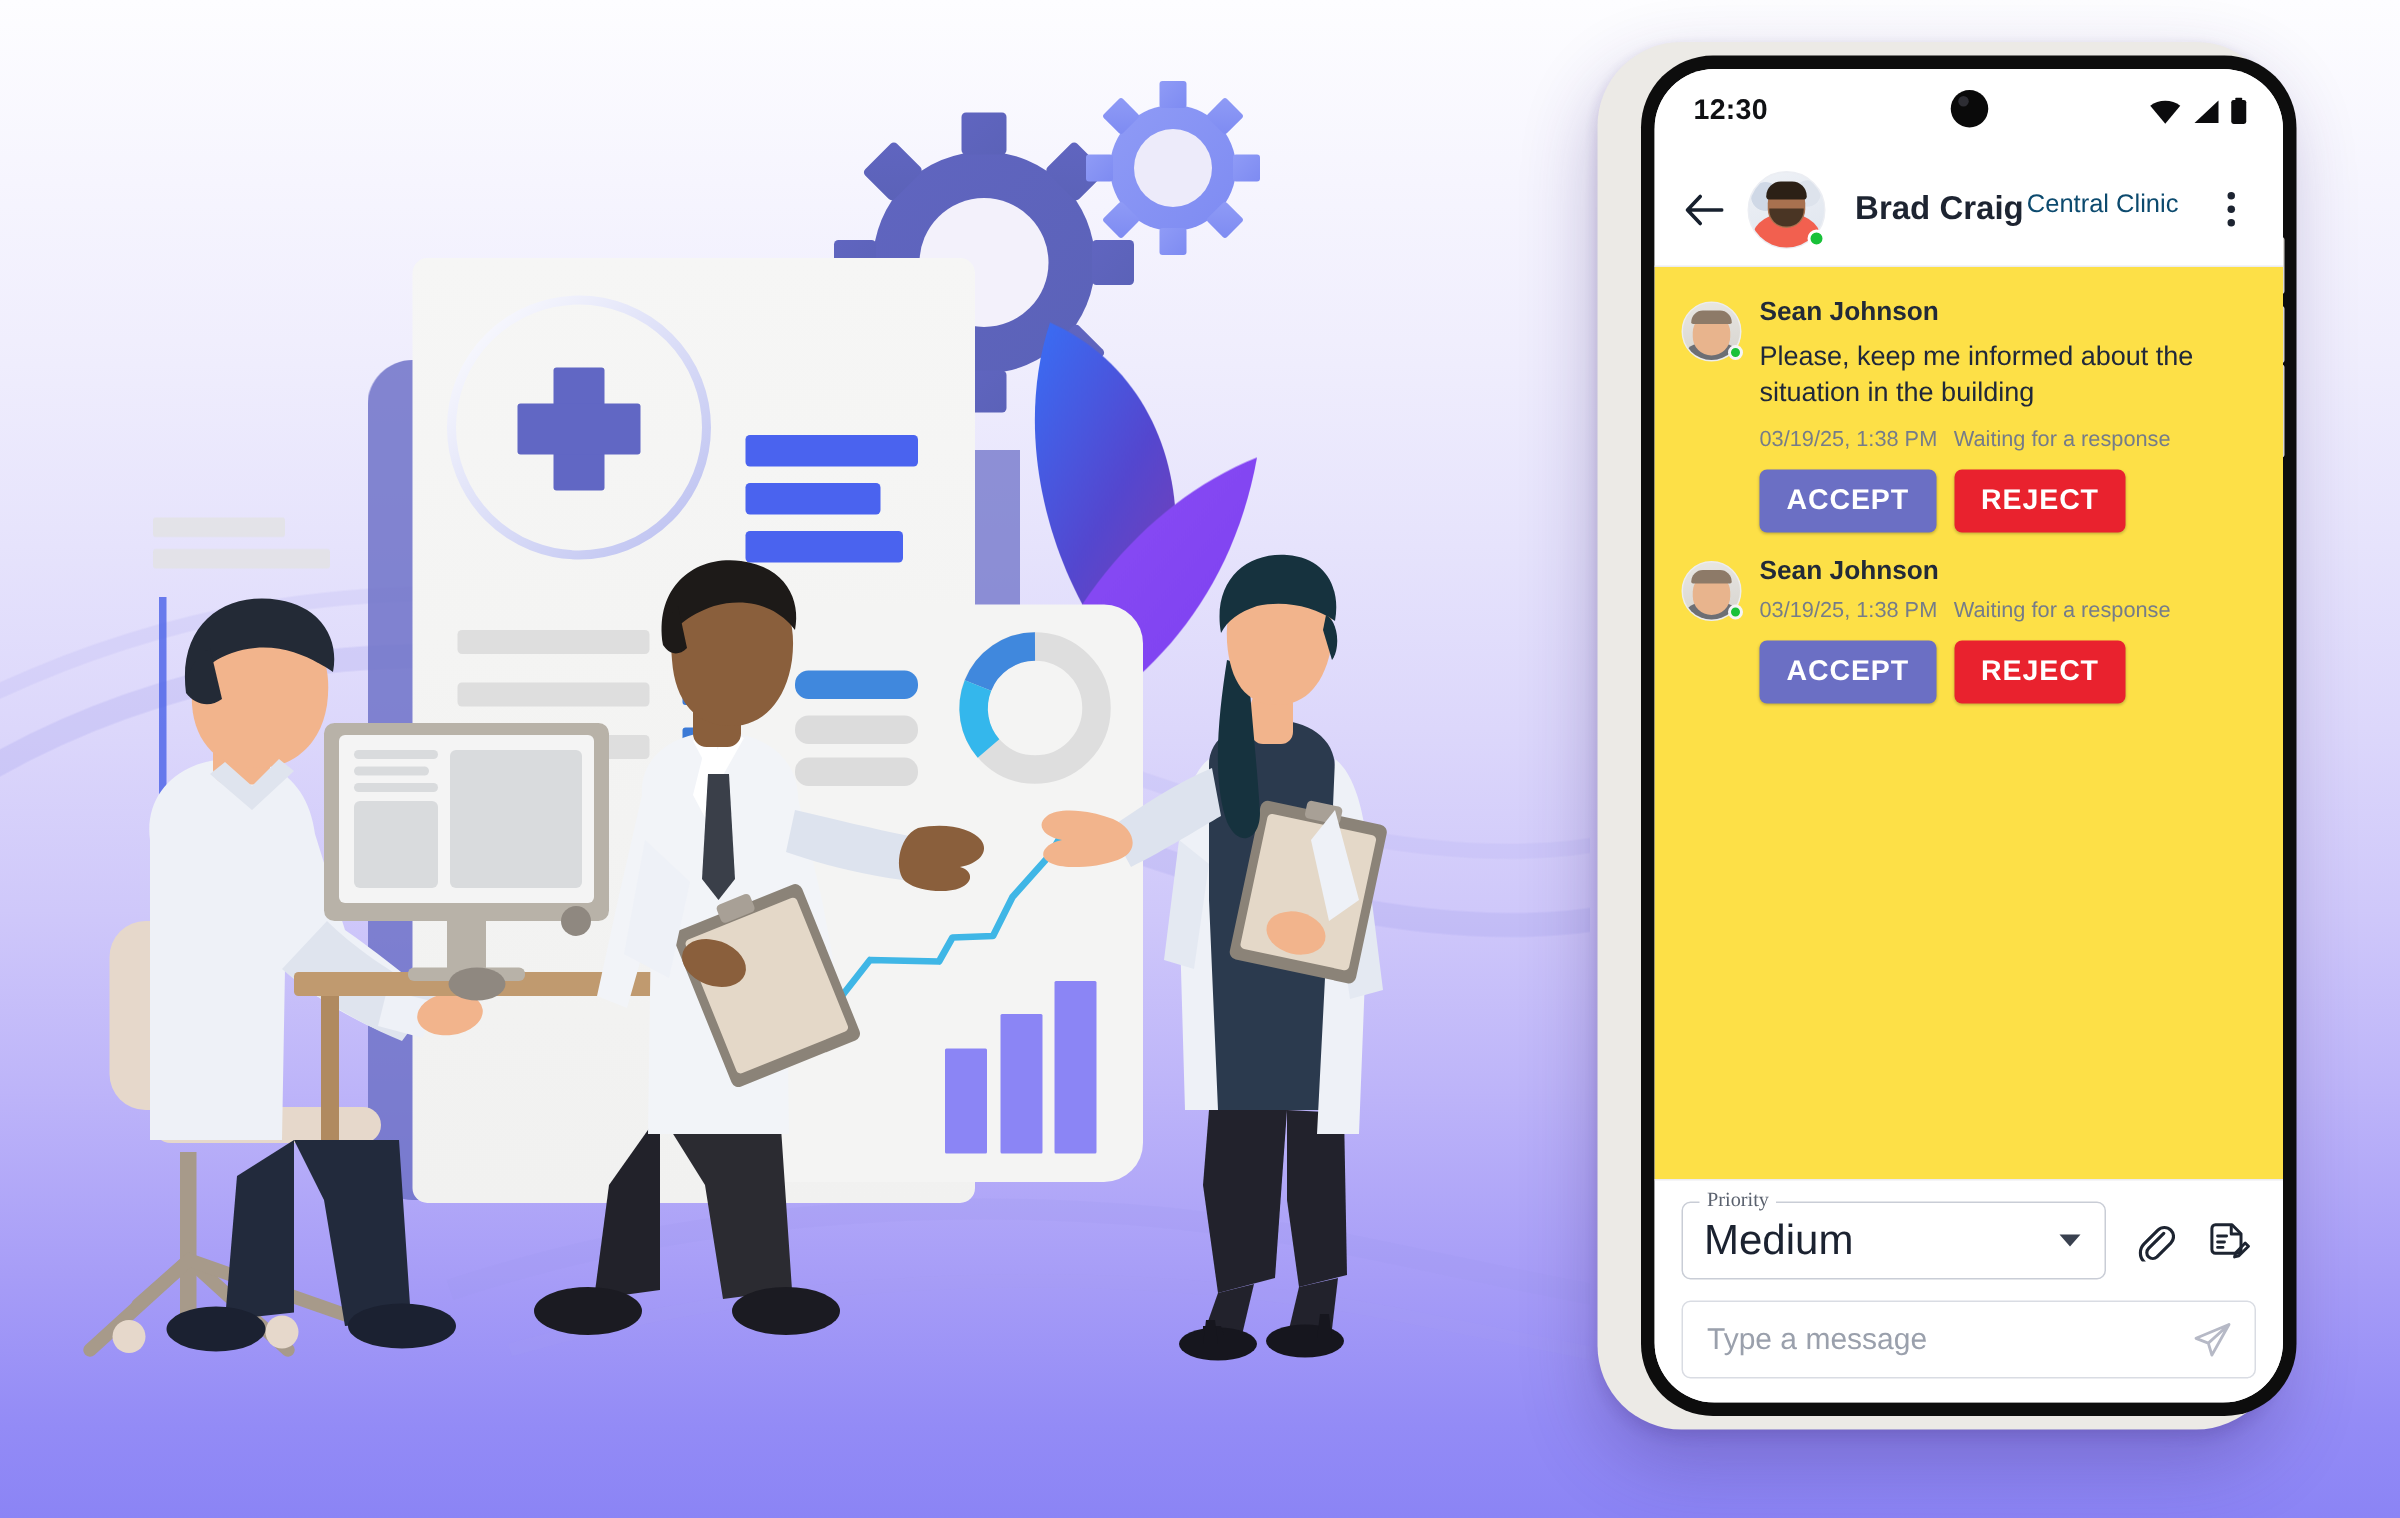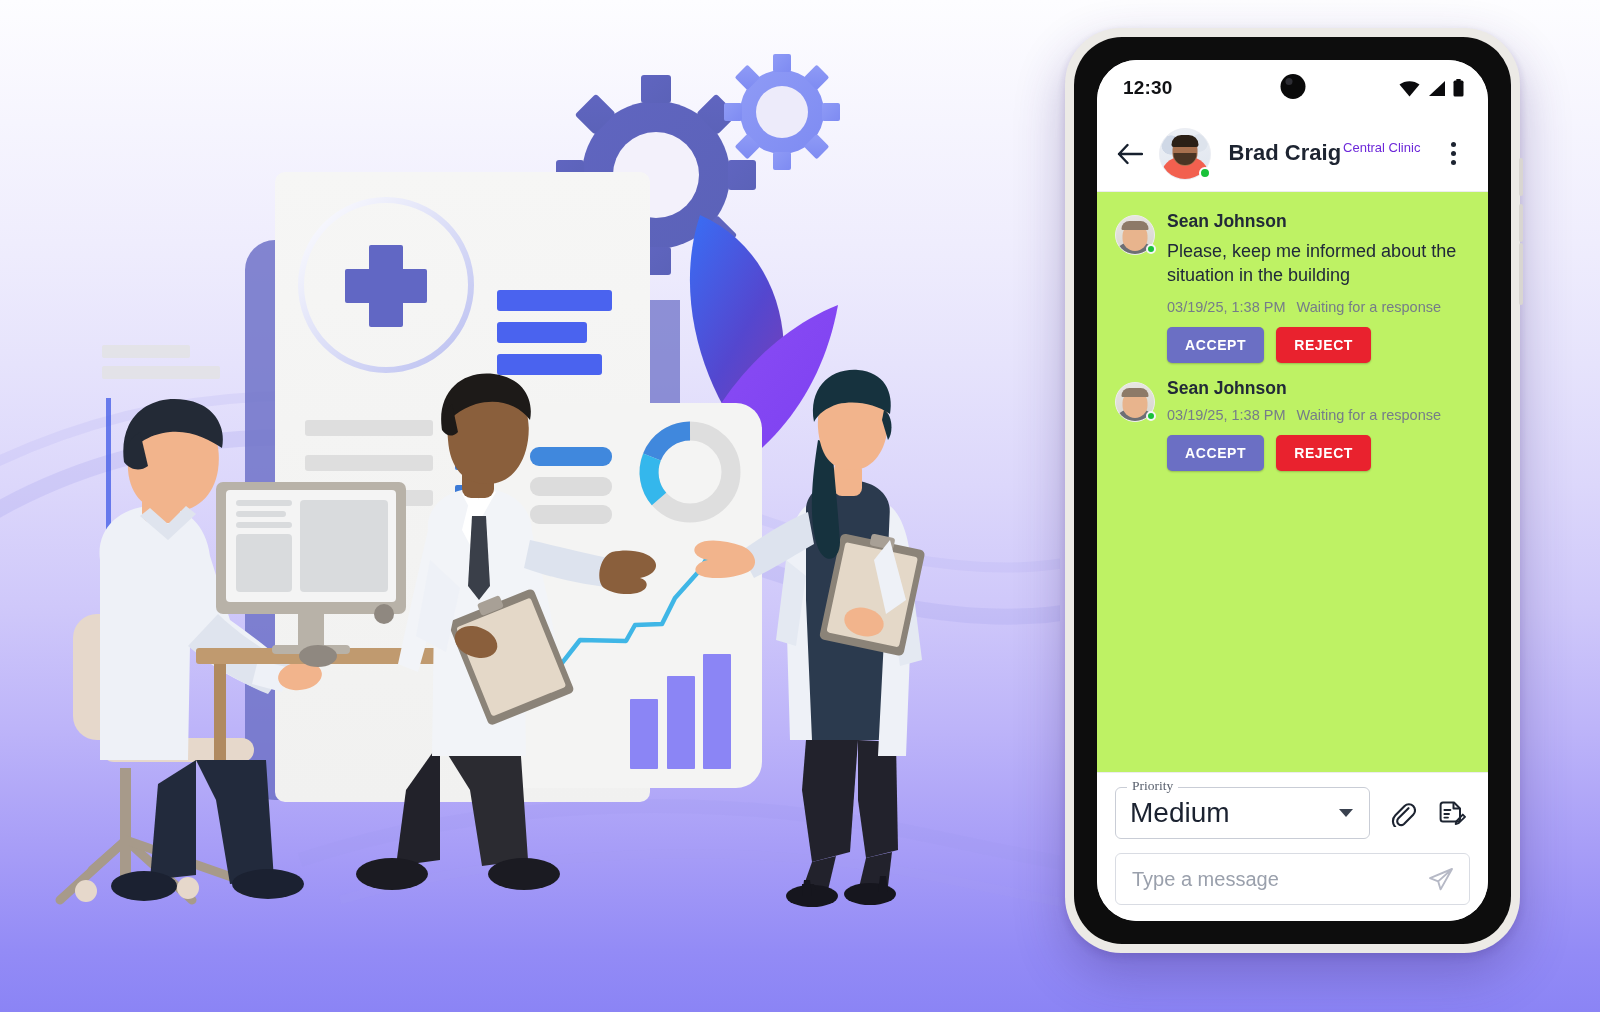--- a/index.html
+++ b/index.html
@@ -33,21 +33,21 @@
   .phone{
     position:absolute;left:1065px;top:28px;width:455px;height:925px;
     border-radius:56px;
     background:#eceae6;
     box-shadow:0 22px 50px rgba(60,40,120,.30), 0 4px 10px rgba(60,40,120,.18);
     padding:9px;
     box-sizing:border-box;
   }
   .phone-bezel{
     width:100%;height:100%;border-radius:48px;background:#0d0d0d;
-    padding:23px;box-sizing:border-box;
+    padding:9px;box-sizing:border-box;margin-left:20px;
   }
   .phone-screen{
     position:relative;width:100%;height:100%;border-radius:40px;overflow:hidden;
     background:#f4f4f6;display:flex;flex-direction:column;
   }
   
   .btn-side{position:absolute;right:-3px;background:#d9d6d1;border-radius:3px;width:4px;}
   .btn-pwr{top:215px;height:62px;}
   .btn-vol1{top:130px;height:38px;}
   .btn-vol2{top:176px;height:38px;}
@@ -94,26 +94,26 @@
   .av-hair{position:absolute;left:50%;top:6px;transform:translateX(-50%);
     width:27px;height:12px;border-radius:13px 13px 3px 3px;background:#2b2016;}
   .av-beard{position:absolute;left:50%;top:24px;transform:translateX(-50%);
     width:23px;height:12px;border-radius:0 0 11px 11px;background:#3a2a1c;opacity:.85;}
   .online-dot{
     position:absolute;right:0px;bottom:1px;width:12px;height:12px;border-radius:50%;
     background:#19c139;border:2px solid #fff;box-sizing:border-box;
   }
   .hdr-text{display:flex;flex-direction:row;justify-content:center;flex:1 1 auto;gap:2px;}
   .hdr-name{font-size:22px;font-weight:bold;color:#1d2431;line-height:1.1;}
-  .hdr-sub{font-size:13px;color:#6d28d9;line-height:1.1;}
+  .hdr-sub{font-size:17px;color:#0c4a6e;line-height:1.1;}
   .kebab{width:30px;height:34px;display:flex;flex-direction:column;align-items:center;justify-content:center;gap:4px;cursor:pointer;flex:0 0 auto;}
   .kebab span{width:5px;height:5px;border-radius:50%;background:#1d2431;display:block;}
 
   
-  .chat-body{flex:1 1 auto;background:#bef264;overflow:hidden;padding:14px 0 0 0;}
+  .chat-body{flex:1 1 auto;background:#fde047;overflow:hidden;padding:14px 0 0 0;}
   .msg{display:flex;gap:12px;padding:6px 22px 10px 18px;}
   .msg-avatar{
     position:relative;width:40px;height:40px;flex:0 0 40px;margin-top:3px;
   }
   .ma-circle{
     width:40px;height:40px;border-radius:50%;overflow:hidden;position:relative;
     background:#e8e6e2;border:1px solid #ededed;box-sizing:border-box;
   }
   .ma-bg{position:absolute;inset:0;background:linear-gradient(170deg,#e9e7e3,#d6d3ce);}
   .ma-face{position:absolute;left:50%;top:8px;transform:translateX(-50%);
@@ -125,21 +125,21 @@
   .ma-dot{
     position:absolute;right:-1px;bottom:1px;width:10px;height:10px;border-radius:50%;
     background:#19c139;border:2px solid #f5f5f7;box-sizing:border-box;
   }
   .msg-main{flex:1 1 auto;min-width:0;}
   .msg-sender{font-size:17.5px;font-weight:bold;color:#222a38;margin-bottom:9px;line-height:1.1;}
   .msg-text{font-size:18px;color:#20283a;line-height:1.33;margin-bottom:11px;}
   .msg-meta{font-size:14.5px;color:#757c89;margin-bottom:12px;display:flex;gap:11px;}
   .msg-actions{display:flex;gap:12px;}
   .btn{
-    border:none;border-radius:5px;color:#fff;font-size:14px;font-weight:bold;
+    border:none;border-radius:5px;color:#fff;font-size:19px;font-weight:bold;
     letter-spacing:.6px;padding:10px 18px;cursor:pointer;
     font-family:"Liberation Sans", sans-serif;
     box-shadow:0 1px 2px rgba(0,0,0,.22);
   }
   .btn-accept{background:#6b6fc4;}
   .btn-reject{background:#e9222e;}
 
   
   .composer{flex:0 0 auto;background:#ffffff;padding:14px 18px 16px 18px;box-sizing:border-box;
     border-top:1px solid #ececf0;}

